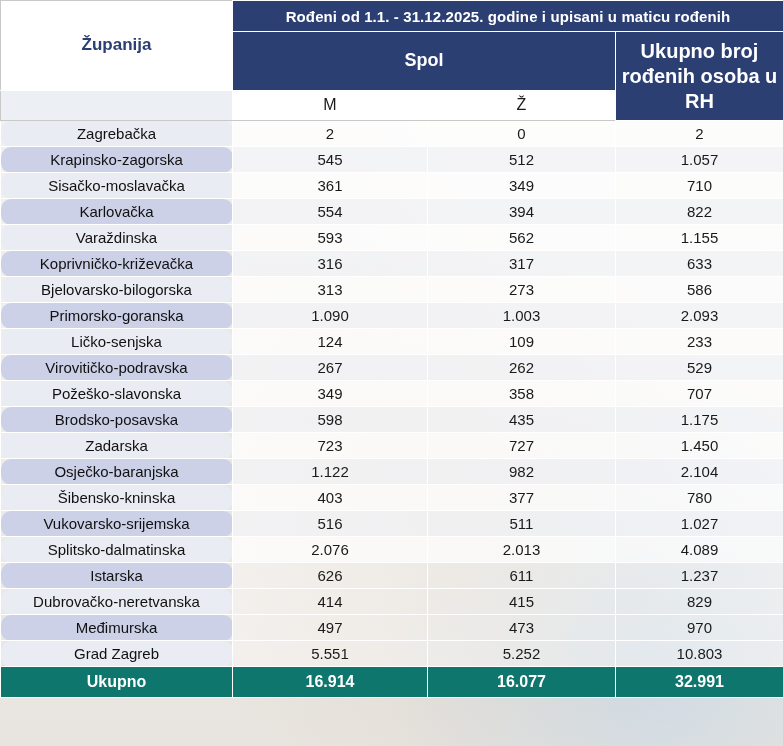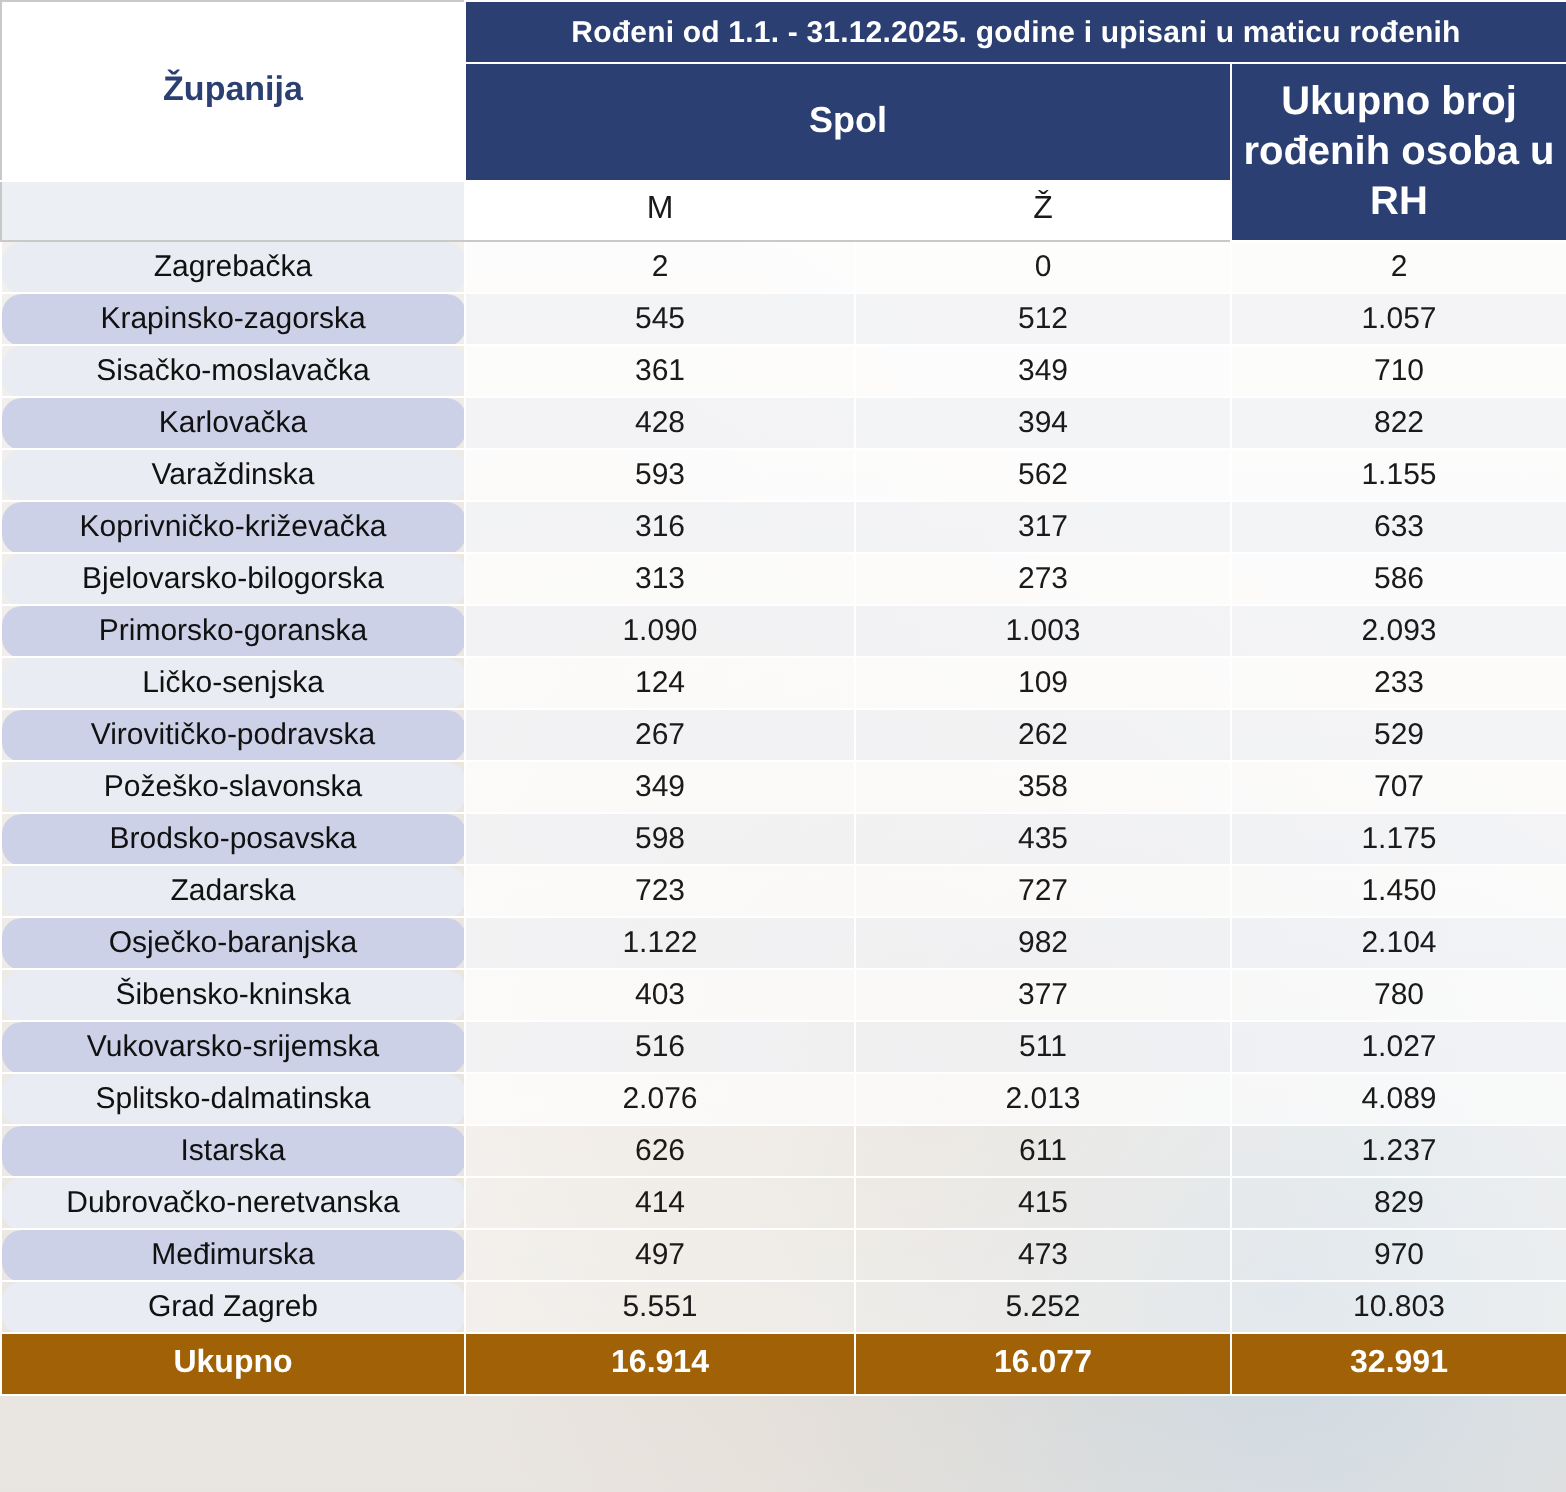--- a/index.html
+++ b/index.html
@@ -115,21 +115,21 @@
   tr.alt td.val {
     background: rgba(244,245,249,0.80);
   }
   td.val-last {
     background: rgba(255,255,255,0.78);
   }
   tr.transparent td.val {
     background: rgba(255,255,255,0.42);
   }
   tfoot td {
-    background: #a16207;
+    background: #0f766e;
     color: #ffffff;
     font-weight: bold;
     font-size: 16px;
     height: 30px;
   }
 </style>
 </head>
 <body>
 
 <div class="page">
@@ -171,21 +171,21 @@
           <td class="val val-last">1.057</td>
         </tr>
         <tr>
           <td class="name">Sisačko-moslavačka</td>
           <td class="val">361</td>
           <td class="val">349</td>
           <td class="val val-last">710</td>
         </tr>
         <tr class="alt">
           <td class="name">Karlovačka</td>
-          <td class="val">428</td>
+          <td class="val">554</td>
           <td class="val">394</td>
           <td class="val val-last">822</td>
         </tr>
         <tr>
           <td class="name">Varaždinska</td>
           <td class="val">593</td>
           <td class="val">562</td>
           <td class="val val-last">1.155</td>
         </tr>
         <tr class="alt">

